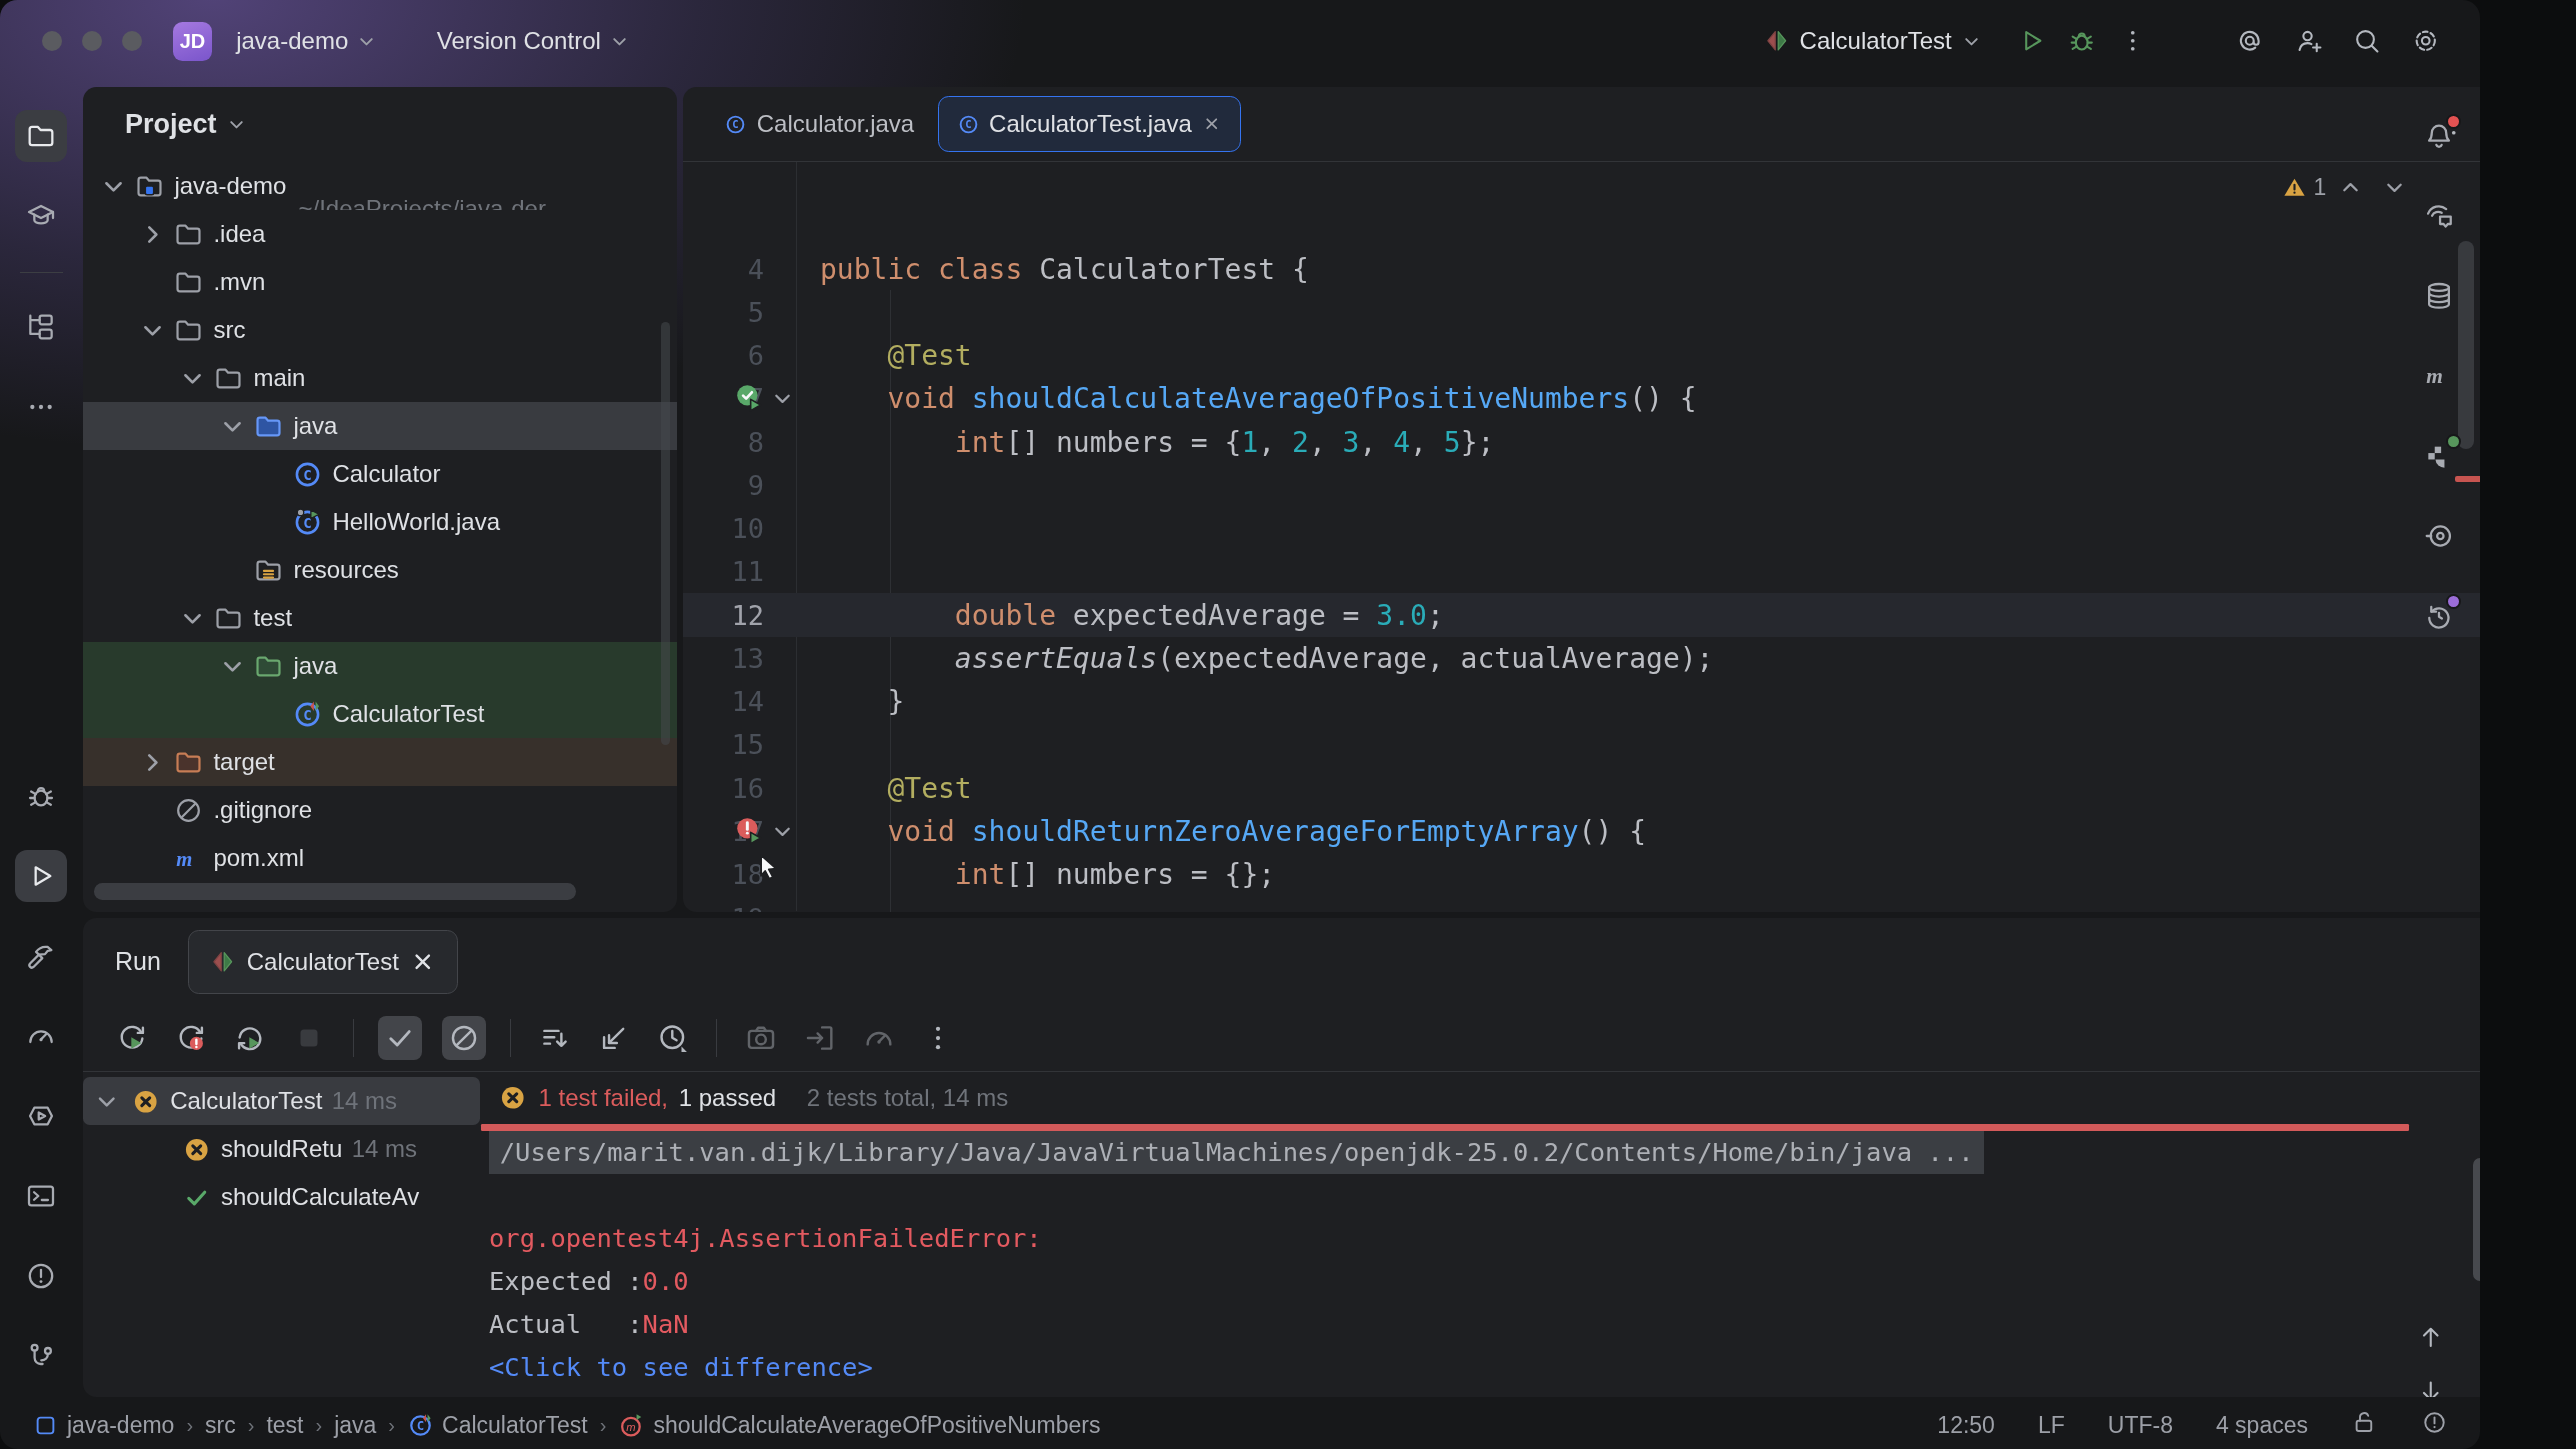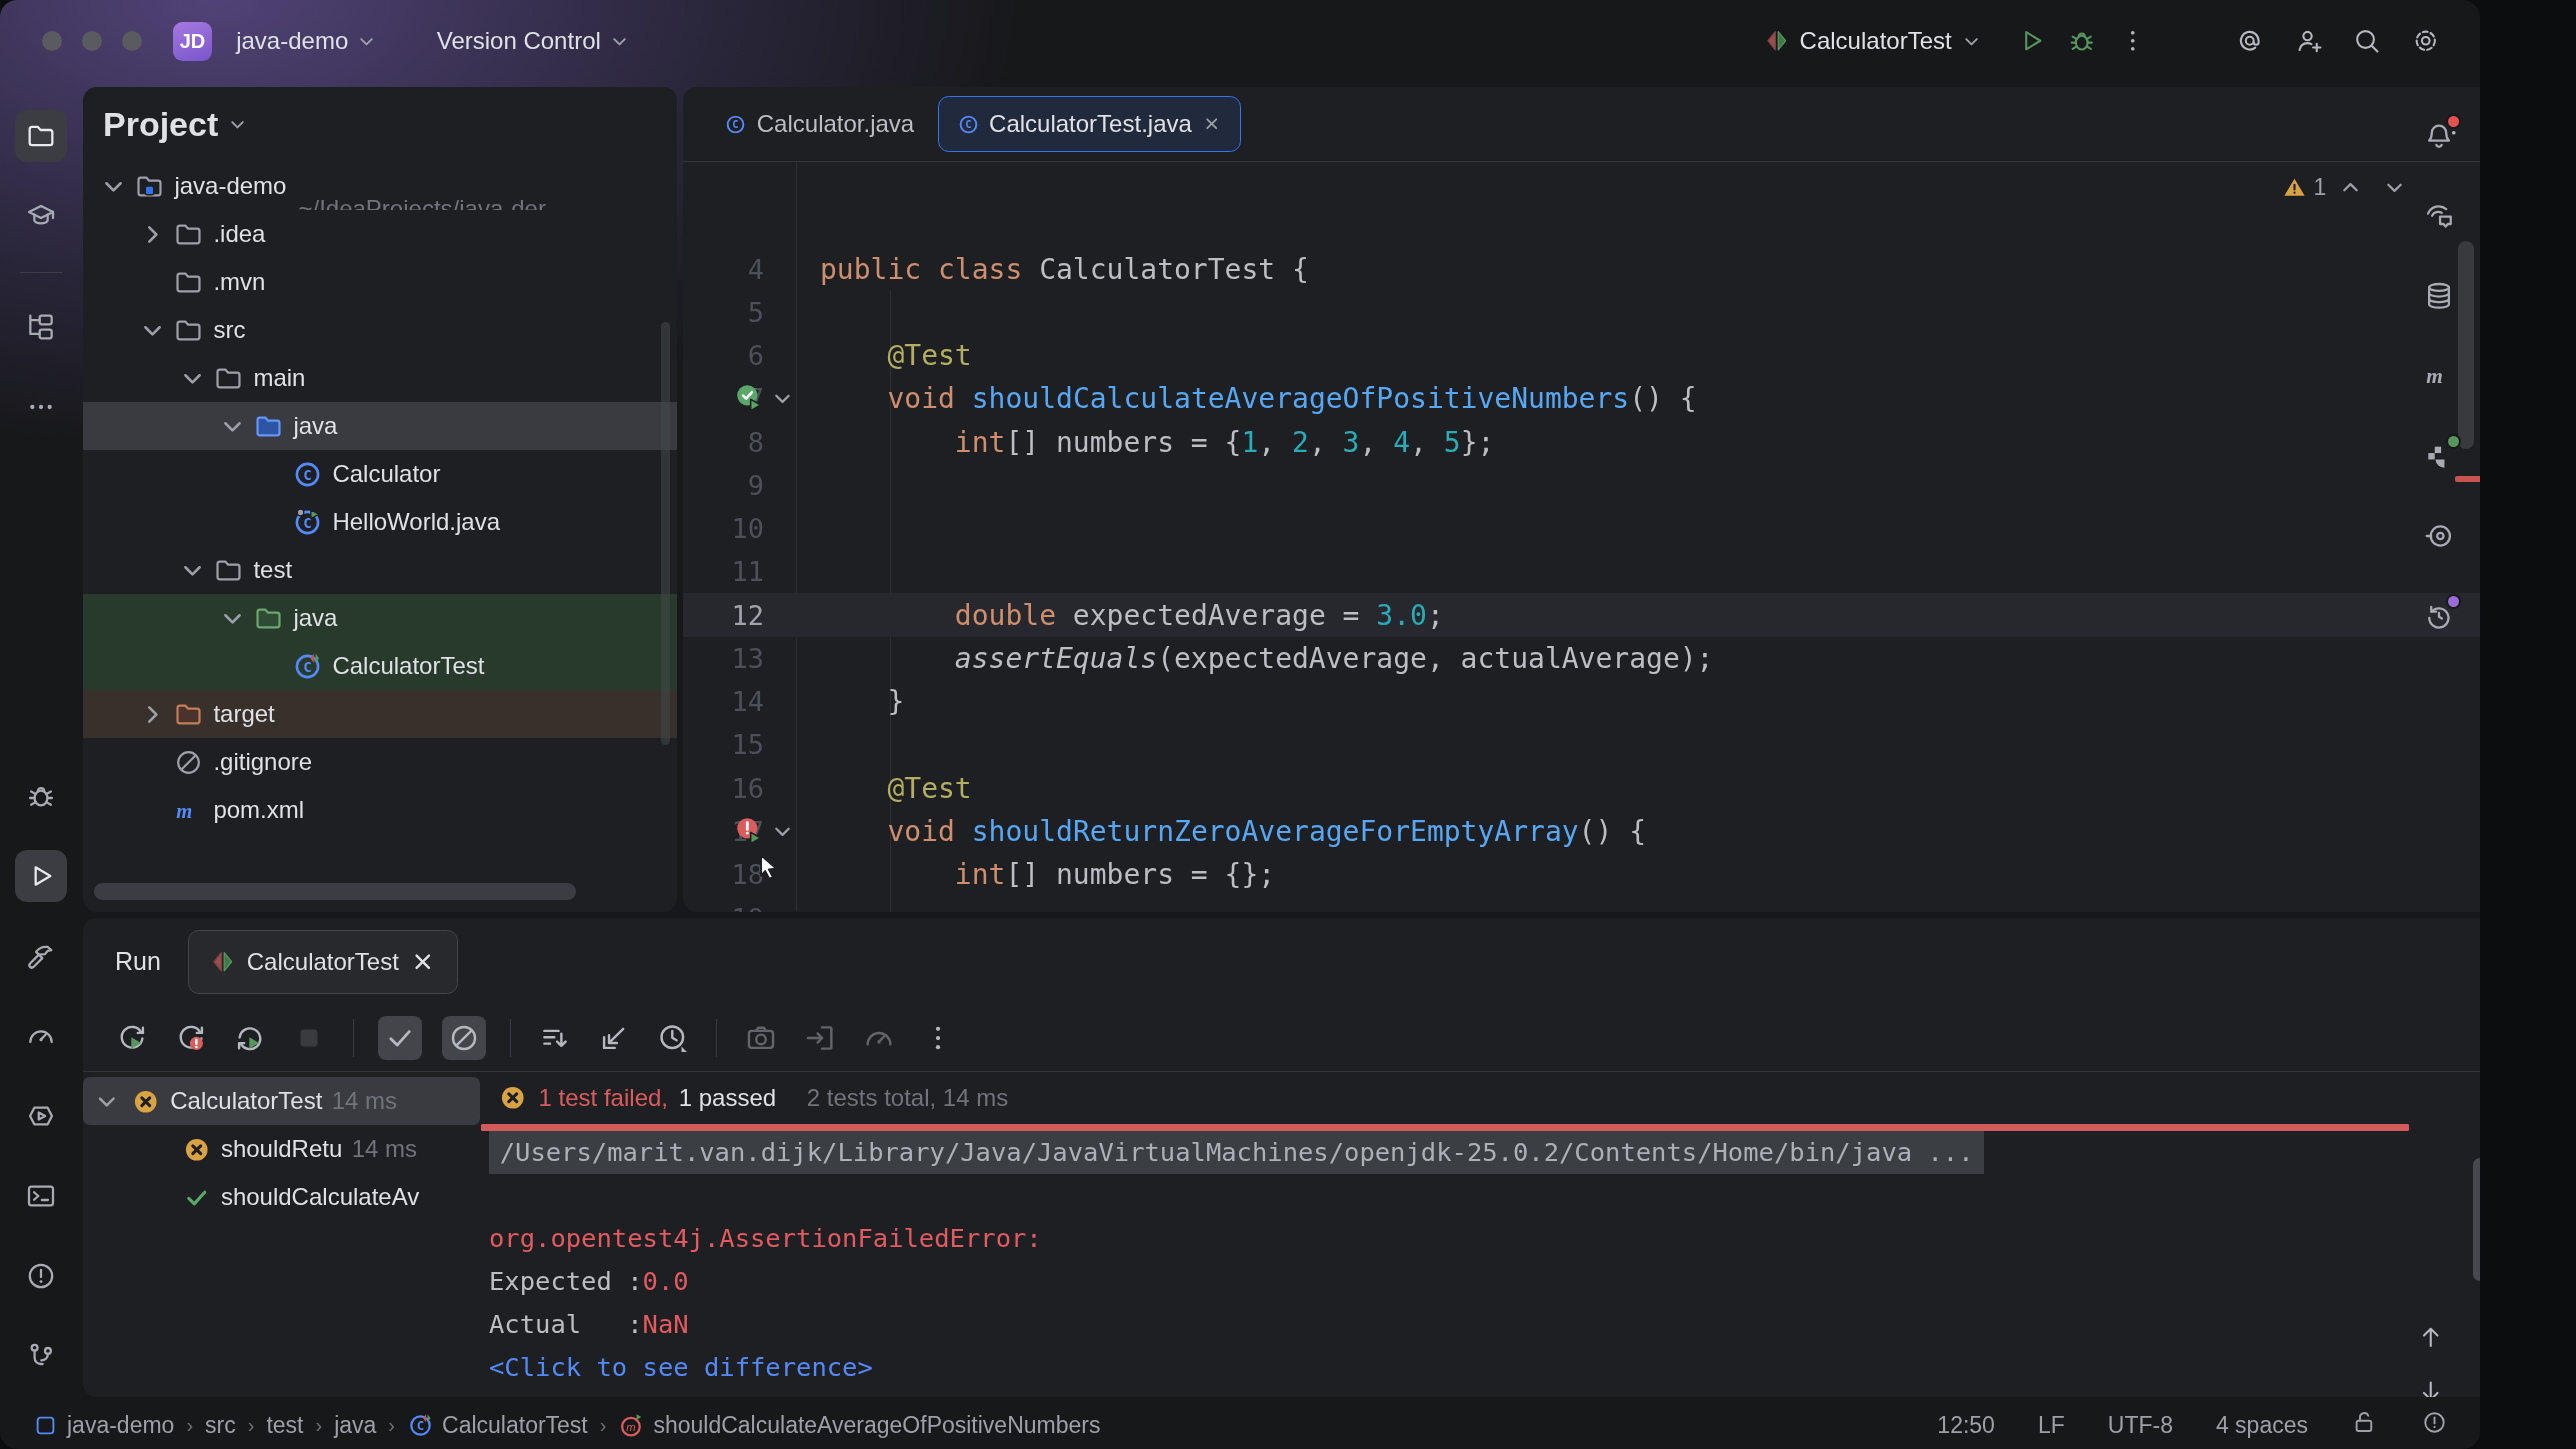--- a/index.html
+++ b/index.html
@@ -37,21 +37,21 @@
   .rail-gap { flex:1; }
   .dot-badge { position:absolute; right:4px; top:4px; width:14.8px; height:14.8px; border-radius:50%; border:2.7px solid #17181a; }
 
   
   .card { position:absolute; background:#1e1f22; border-radius:13.4px; overflow:hidden; z-index:1; }
   #project-card { left:83px; top:87px; width:594px; height:825px; }
   #editor-card  { left:683px; top:87px; width:1811px; height:825px; }
   #run-card     { left:83px; top:918px; width:2411px; height:479px; }
 
   
-  .panel-header { display:flex; align-items:center; gap:8px; height:75px; padding:0 20px; color:#dfe1e5; font-size:34px; font-weight:bold; }
+  .panel-header { display:flex; align-items:center; gap:8px; height:75px; padding:0 42px; color:#dfe1e5; font-size:27px; font-weight:bold; }
   .panel-header .ic { color:#9da0a8; }
   #project-tree { position:relative; font-size:24px; color:#dfe1e5; }
   .tree-row { position:relative; height:48px; display:flex; align-items:center; white-space:nowrap; overflow:hidden; }
   .tree-row .chev { width:32px; display:inline-flex; justify-content:center; color:#9da0a8; flex:0 0 auto; }
   .tree-row .ic { width:31px; height:31px; margin-right:9.4px; color:#9da0a8; }
   .tree-row .sub { color:#6f737a; margin-left:12px;margin-top:45px; }
   .bg-sel   { background:#393b40; }
   .bg-green { background:#283a2c; }
   .bg-warm  { background:#37302b; }
   .vscroll { position:absolute; width:9.4px; border-radius:4.7px; background:#46484d; opacity:.55; }
@@ -508,20 +508,30 @@
     <span class="ic">
             <svg viewBox="0 0 24 24" fill="none" stroke="currentColor" stroke-width="1.7" stroke-linecap="round" stroke-linejoin="round" style="font-size:36px">
               <circle cx="12" cy="12" r="8.2" stroke="#548af7" stroke-width="2"></circle>
               <text x="12" y="16" text-anchor="middle" font-size="11" font-weight="bold" fill="#548af7" stroke="none" font-family="monospace">C</text>
               <circle cx="6.6" cy="4.2" r="2.5" fill="#9da0a8" stroke="#1e1f22" stroke-width="1"></circle>
               <path d="M14.6 2.2l6.2 3.4-6.2 3.4z" fill="#57965c" stroke="#1e1f22" stroke-width="1"></path>
             </svg>
           </span>
           <span>HelloWorld.java</span>
         </div>
+        <div class="tree-row" style="padding-left: 138px;">
+          <span class="chev"></span>
+    <span class="ic">
+            <svg viewBox="0 0 24 24" fill="none" stroke="currentColor" stroke-width="1.7" stroke-linecap="round" stroke-linejoin="round">
+              <path d="M3.5 7a1.8 1.8 0 0 1 1.8-1.8h4.4l2 2.3h7a1.8 1.8 0 0 1 1.8 1.8V17a1.8 1.8 0 0 1-1.8 1.8H5.3A1.8 1.8 0 0 1 3.5 17z"></path>
+              <path d="M8.5 12.3h7M8.5 14.9h7M8.5 17.5h7" stroke="#d9a343"></path>
+            </svg>
+          </span>
+          <span>resources</span>
+        </div>
         <div class="tree-row" style="padding-left: 98px;">
           <span class="chev">
             <span class="ic sm">
               <svg viewBox="0 0 24 24" fill="none" stroke="currentColor" stroke-width="2" stroke-linecap="round" stroke-linejoin="round">
                 <path d="M6.5 9.5 12 15l5.5-5.5"></path>
               </svg>
             </span>
           </span>
     <span class="ic">
             <svg viewBox="0 0 24 24" fill="none" stroke="currentColor" stroke-width="1.7" stroke-linecap="round" stroke-linejoin="round">

